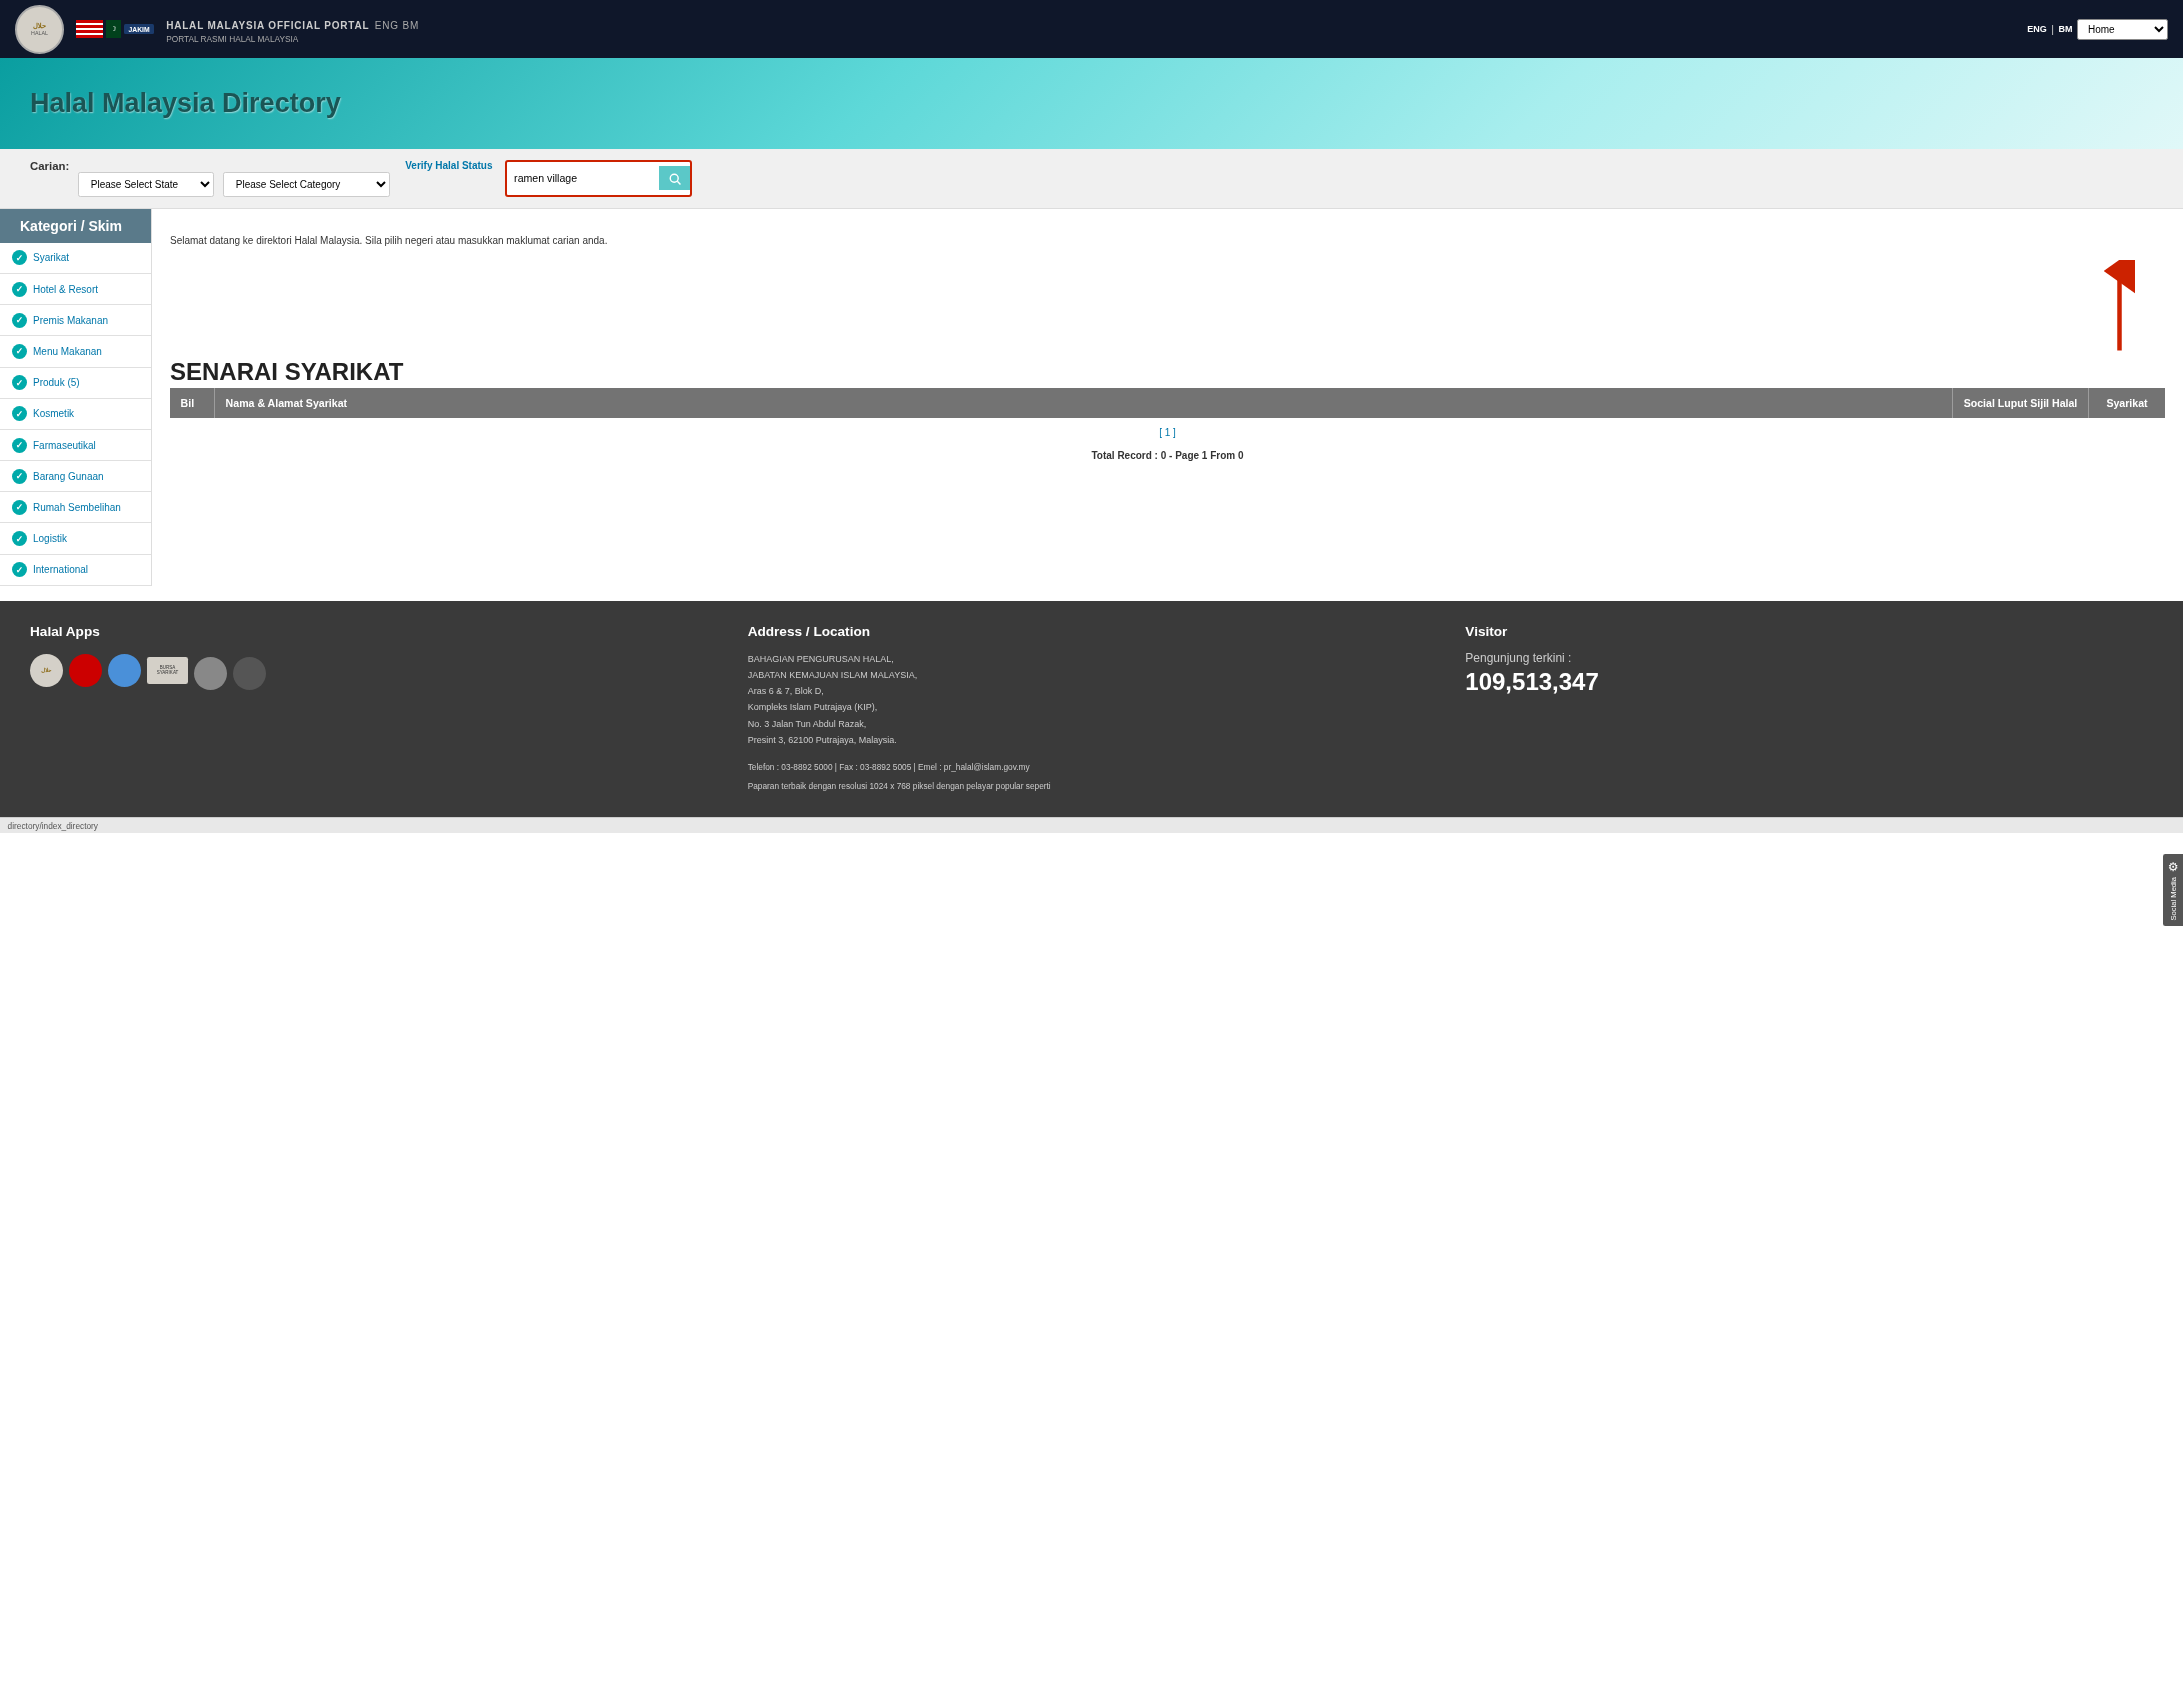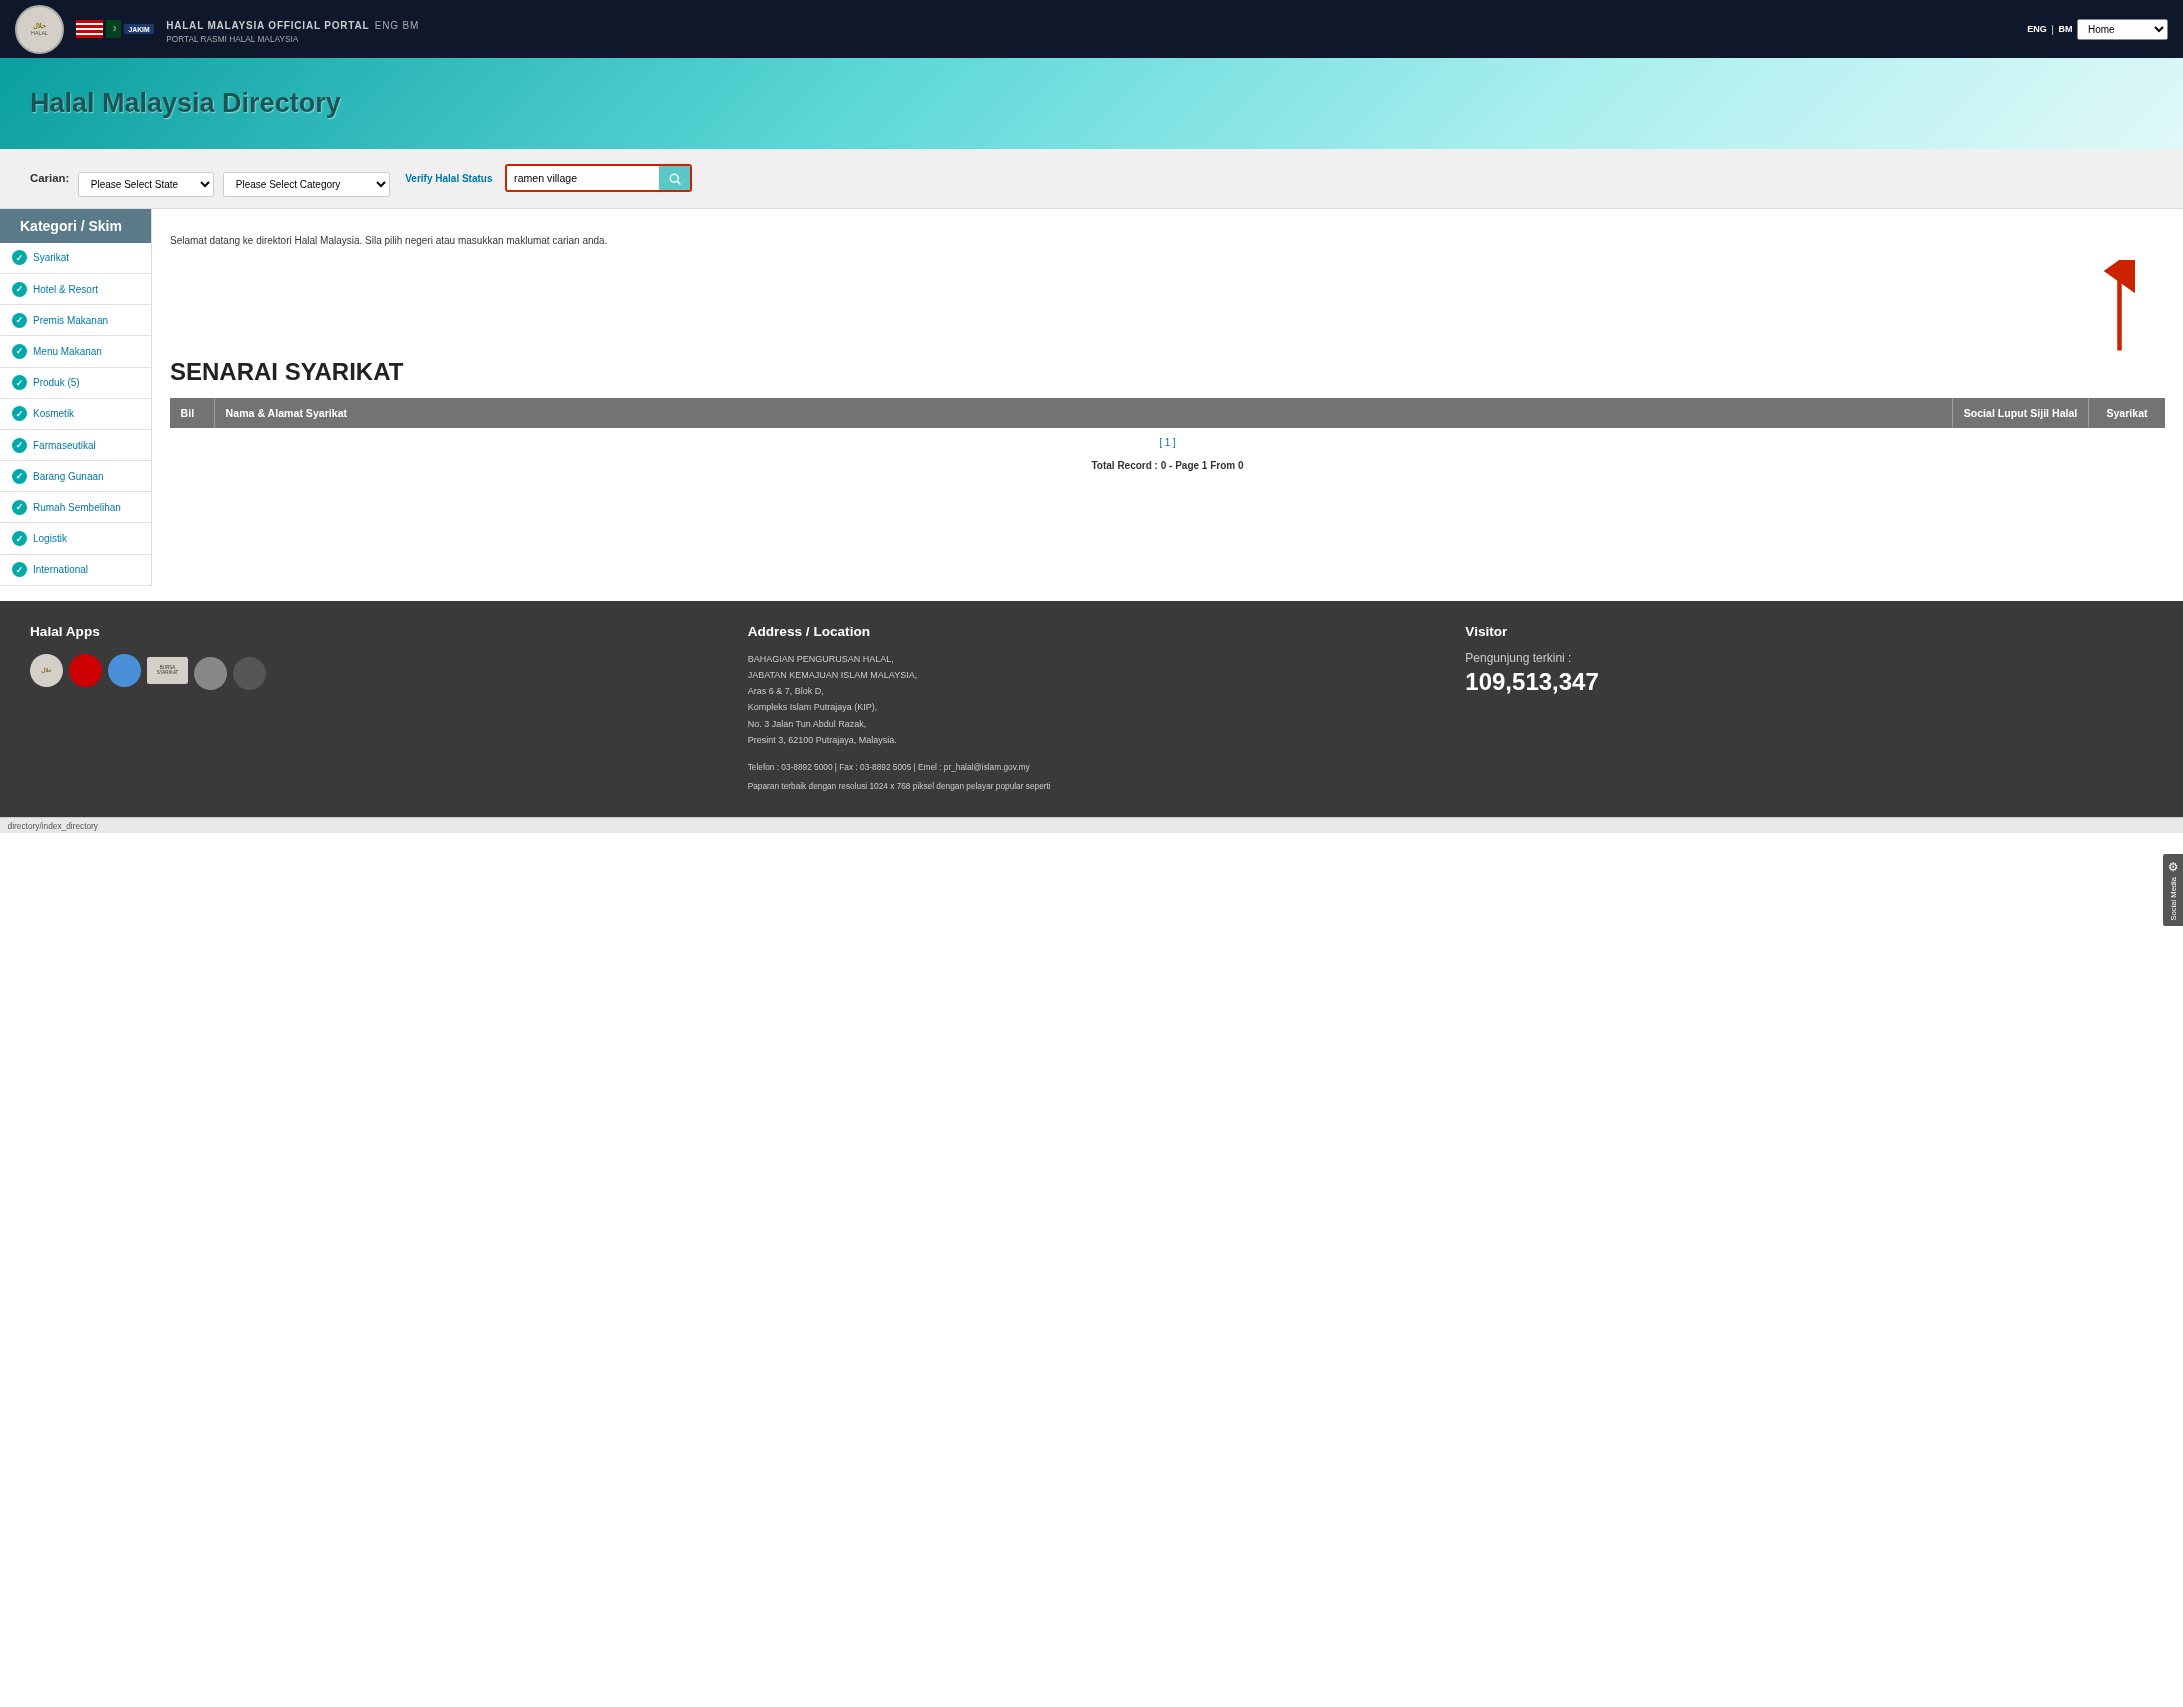--- a/index.html
+++ b/index.html
@@ -59,21 +59,21 @@
     }
     .banner h2 {
       font-size: 27px; font-weight: bold; color: #1a5555;
       text-shadow: 0.8px 0.8px 1.5px rgba(255,255,255,0.5);
     }
 
     
     .search-bar {
       background: #f0f0f0;
       padding: 10.6px 30px;
-      display: flex; align-items: center; gap: 9px;
+      display: flex; gap: 9px;
       border-bottom: 0.8px solid #ddd;
     }
     .search-label {
       font-weight: bold; font-size: 11.4px; color: #333;
     }
     .search-select {
       padding: 5.3px 7.6px; font-size: 10px; border: 0.8px solid #ccc;
       border-radius: 2.3px; background: #fff; cursor: pointer; margin-top: 12px;
     }
     .state-select { min-width: 136px; }
@@ -123,21 +123,21 @@
     }
 
     
     .content-area {
       flex: 1; padding: 24px 18px;
     }
     .welcome-text {
       font-size: 10px; color: #333; margin-bottom: 12px; line-height: 1.5;
     }
     .list-title {
-      font-size: 24px; font-weight: bold; color: #222; margin-bottom: 12px;
+      font-size: 24px; font-weight: bold; color: #222; margin-bottom: 2px;
     }
     .table-wrapper {
       background: #fff;
     }
     .table-header {
       display: grid; grid-template-columns: 45px 1fr 136px 76px;
       background: #737373;
     }
     .th {
       color: #fff; font-weight: bold; font-size: 10.6px;

